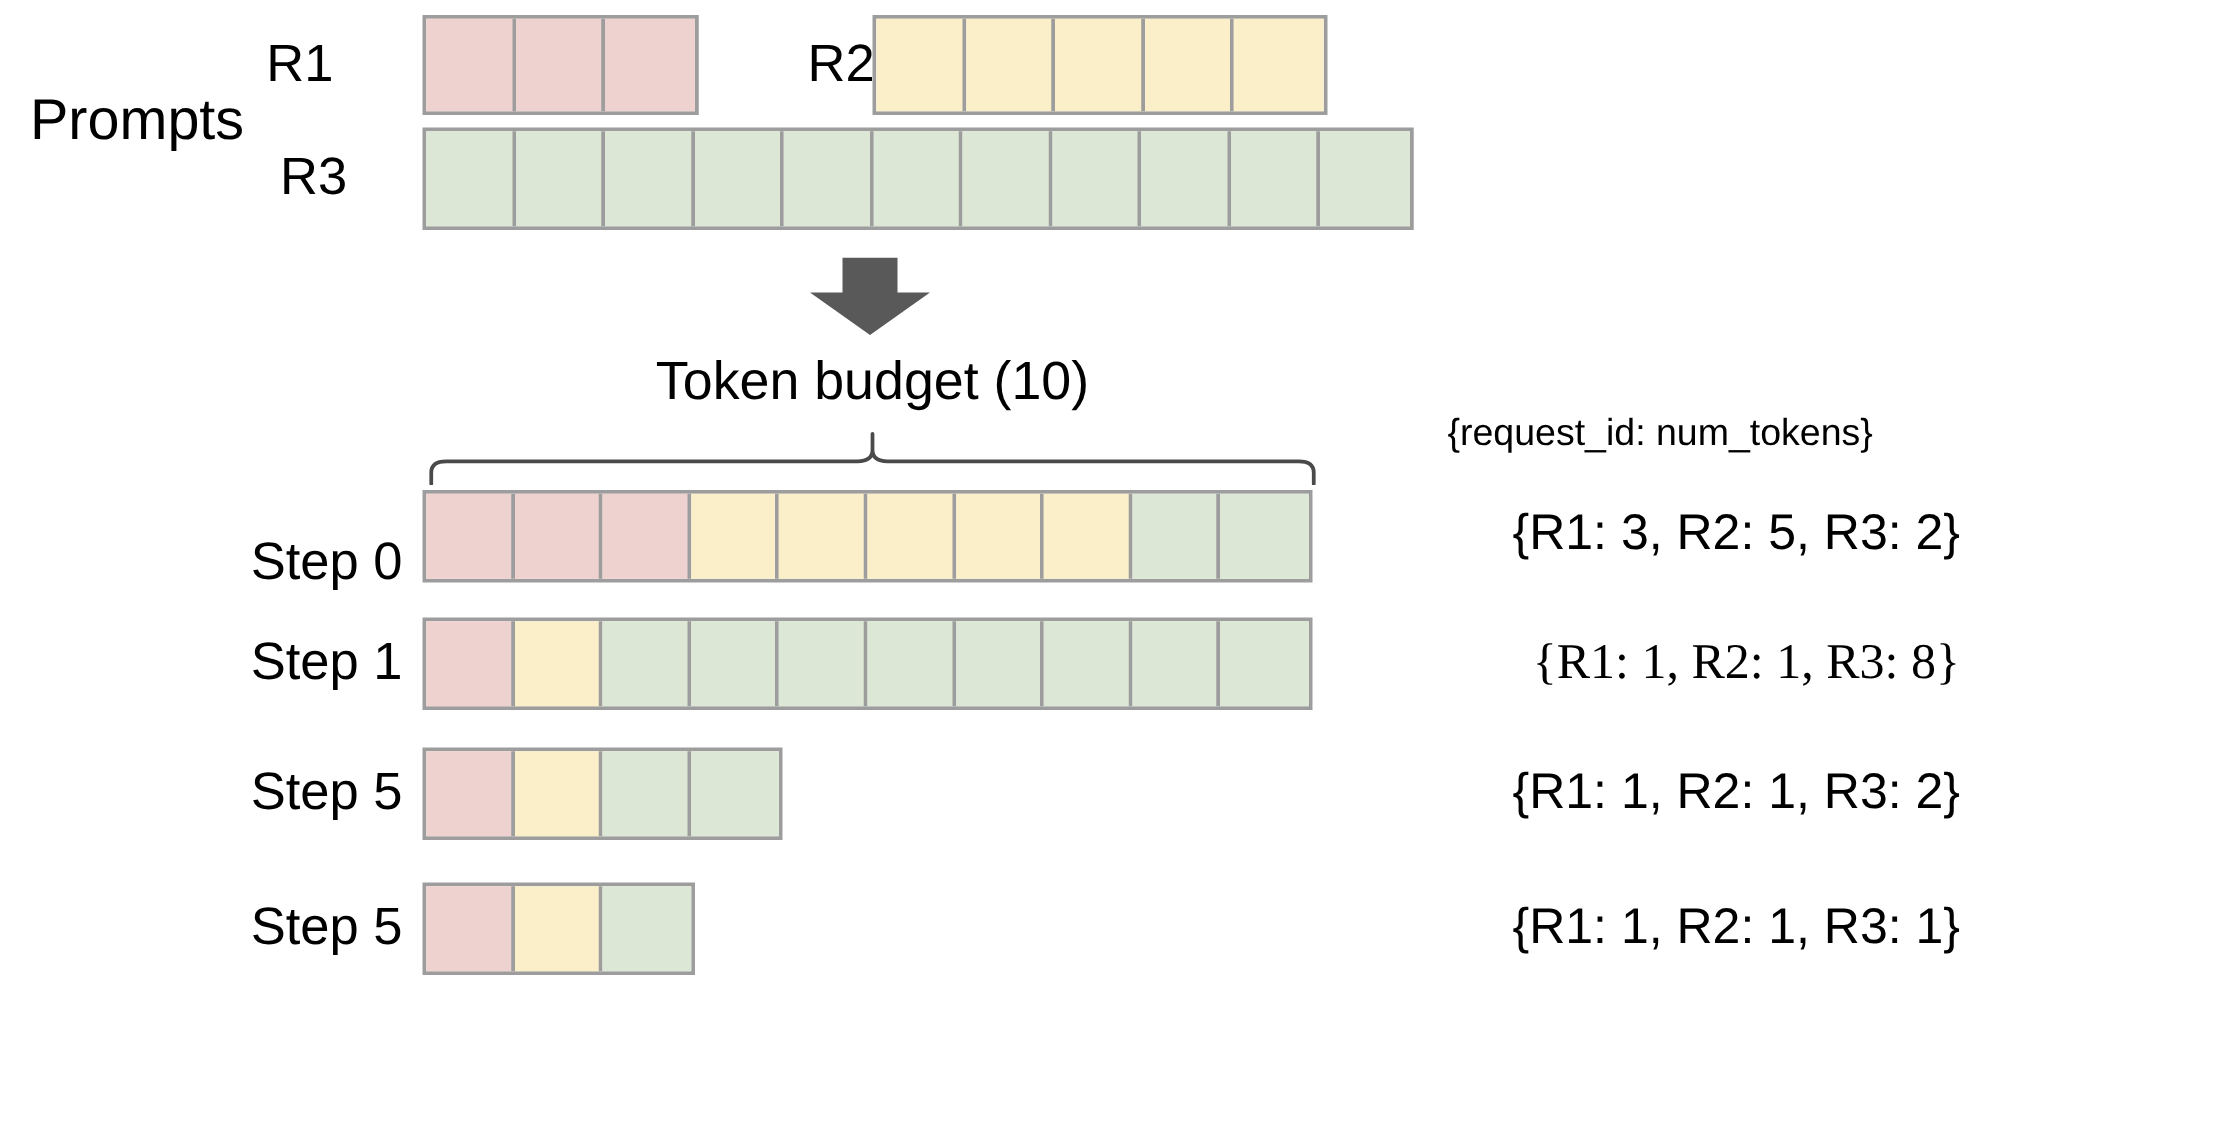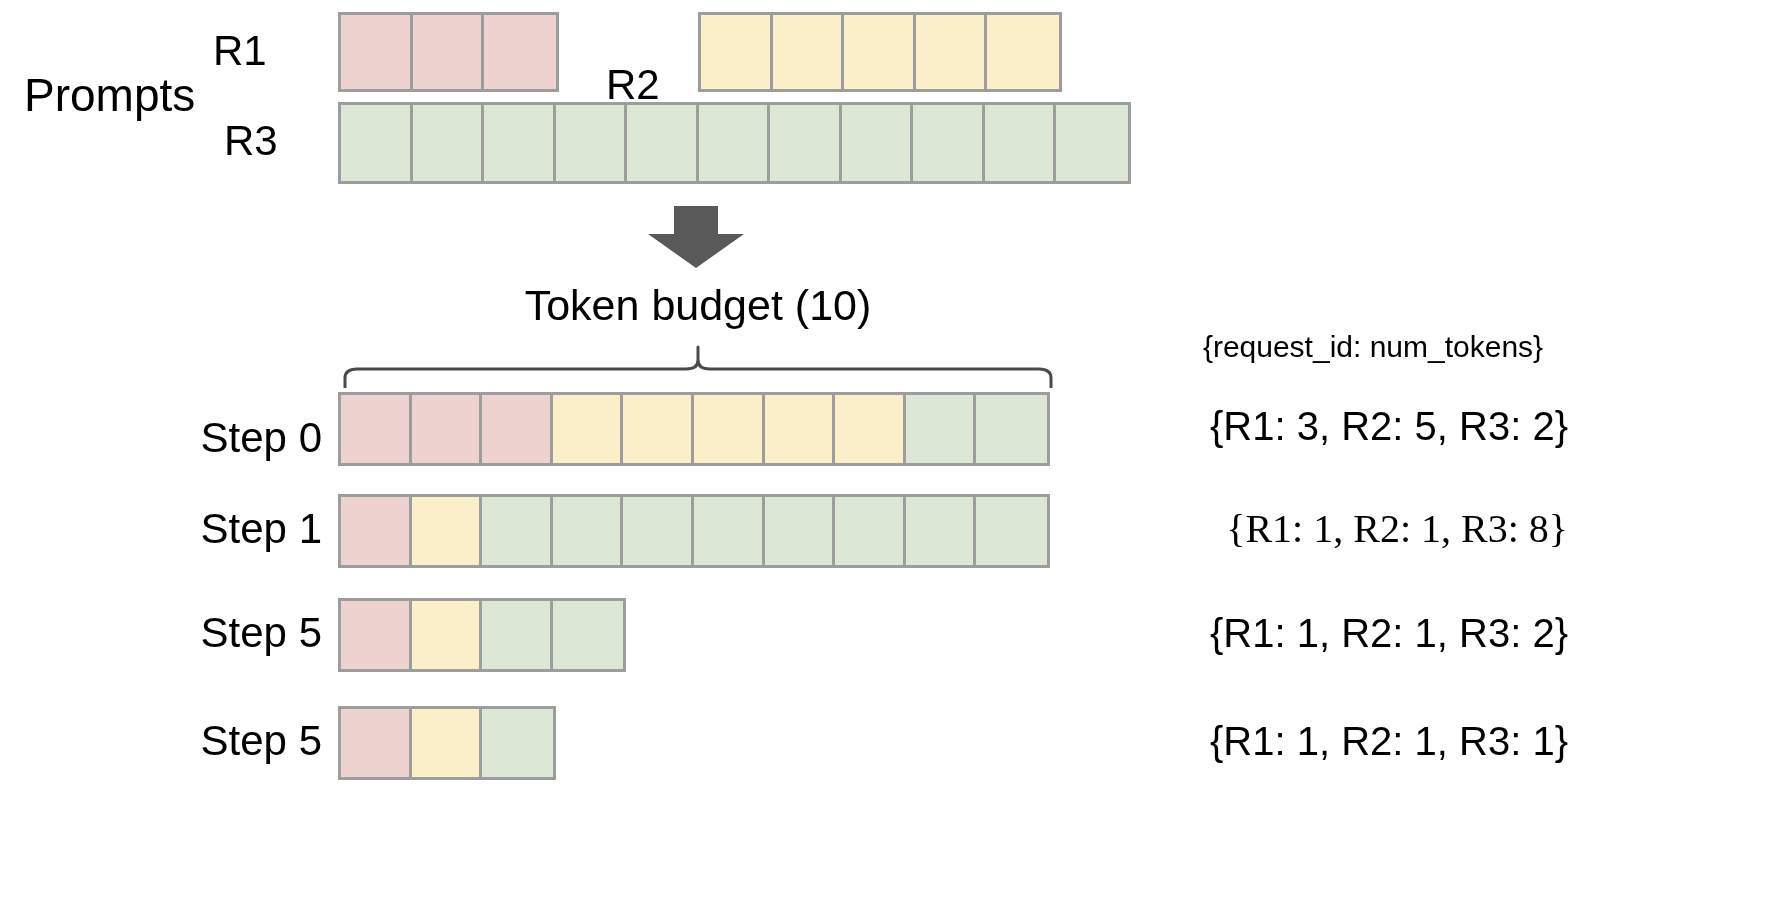--- a/index.html
+++ b/index.html
@@ -34,21 +34,21 @@
   .prompts-label {
     left: 24px;
     top: 72px;
     font-size: 46px;
   }
   .req-label {
     font-size: 42px;
     text-align: center;
   }
   .req-label.r1 { left: 213px; top: 30px; }
-  .req-label.r2 { left: 606px; top: 30px; margin-top: 34px; }
+  .req-label.r2 { left: 646px; top: 30px; }
   .req-label.r3 { left: 224px; top: 120px; }
 
   
   .row {
     position: absolute;
     display: flex;
     box-sizing: border-box;
     border: 3px solid #9d9d9d;
     background: #ffffff;
   }
@@ -132,21 +132,20 @@
     width: 390px;
     text-align: center;
     font-size: 43px;
     white-space: nowrap;
   }
   .sched-subtitle {
     position: absolute;
     left: 1158px;
     top: 330px;
     width: 430px;
-    text-align: center;
     font-size: 30px;
     white-space: nowrap;
   }
 </style>
 </head>
 <body>
 
 <div class="stage">
 
   <div class="lbl prompts-label">Prompts</div>
@@ -196,21 +195,21 @@
   <div class="brace-wrap">
     <svg width="712" height="44" viewBox="0 0 712 44" preserveAspectRatio="none" xmlns="http://www.w3.org/2000/svg">
       <path d="M 3 43 L 3 34 Q 3 25 15 25 L 344 25 Q 356 25 356 16 L 356 3 L 356 16 Q 356 25 368 25 L 697 25 Q 709 25 709 34 L 709 43" fill="none" stroke="#4a4a4a" stroke-width="3" stroke-linecap="round" stroke-linejoin="round"></path>
     </svg>
   </div>
 
 
   <div class="sched-subtitle">{request_id: num_tokens}</div>
 
   <div id="steps-container">
-      <div class="lbl step-label" style="top: 417px;">Step 0</div>
+      <div class="lbl step-label" style="top: 428px;">Step 0</div>
       <div class="step-row" style="top: 392px; width: 712px;">
         <div class="cell r1" style="width: 70.6px;"></div>
         <div class="cell r1" style="width: 70.6px;"></div>
         <div class="cell r1" style="width: 70.6px;"></div>
         <div class="cell r2" style="width: 70.6px;"></div>
         <div class="cell r2" style="width: 70.6px;"></div>
         <div class="cell r2" style="width: 70.6px;"></div>
         <div class="cell r2" style="width: 70.6px;"></div>
         <div class="cell r2" style="width: 70.6px;"></div>
         <div class="cell r3" style="width: 70.6px;"></div>

